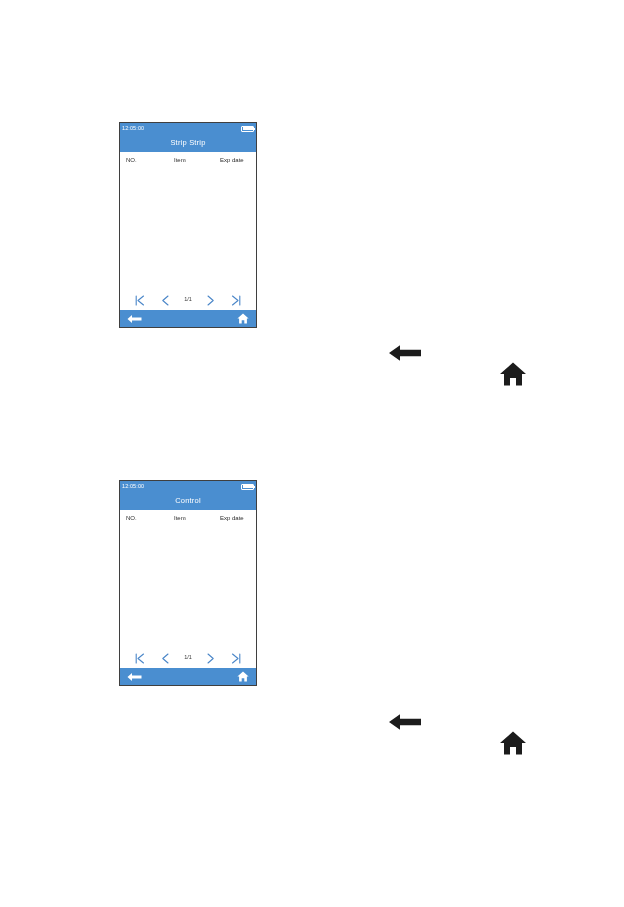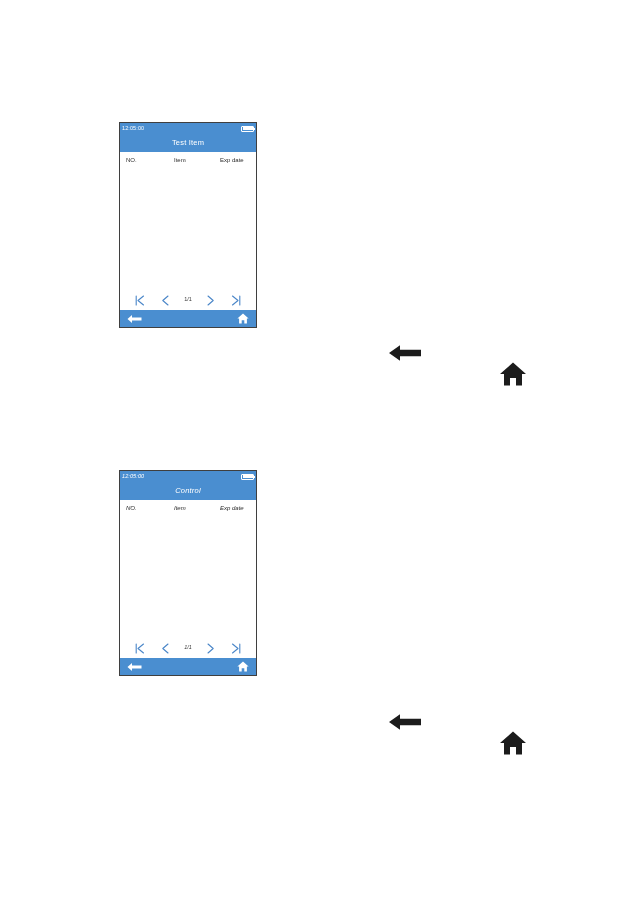--- a/index.html
+++ b/index.html
@@ -21,21 +21,21 @@
     width: 138px;
     height: 206px;
     border: 1px solid #3f3f3f;
     background: #ffffff;
     box-sizing: border-box;
     display: flex;
     flex-direction: column;
     overflow: hidden;
   }
   #device-test-strip { left: 119px; top: 122px; }
-  #device-control    { left: 119px; top: 470px; font-style: italic; }
+  #device-control    { left: 119px; top: 480px; }
 
   
   .status-bar {
     height: 11px;
     background: #4a8ed0;
     display: flex;
     align-items: center;
     justify-content: space-between;
     padding: 0 2px;
     box-sizing: border-box;
@@ -183,21 +183,21 @@
 <div class="device" id="device-test-strip">
 
   <div class="status-bar">
     <span class="status-time">12:05:00</span>
     <span class="battery-icon">
       <span class="battery-fill"></span>
     </span>
   </div>
 
   <div class="title-bar">
-    <span class="title-text">Test Item</span>
+    <span class="title-text">Strip Strip</span>
   </div>
 
   <div class="table-area">
     <div class="table-header">
       <span class="col col-no">NO.</span>
       <span class="col col-item">Item</span>
       <span class="col col-exp">Exp date</span>
     </div>
     <div class="table-body"></div>
   </div>

